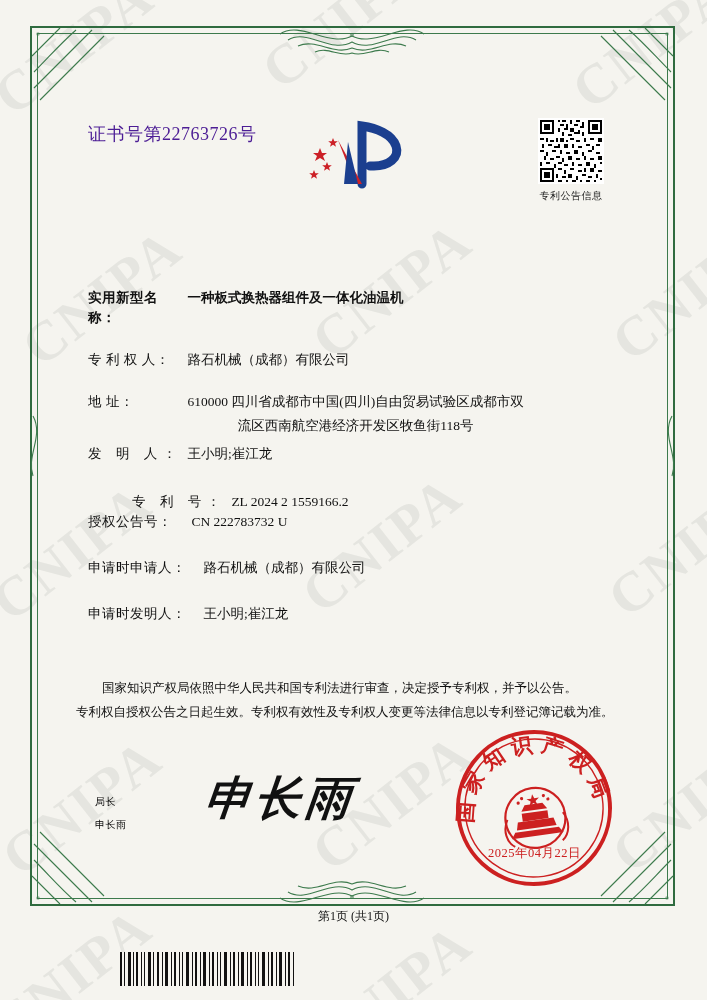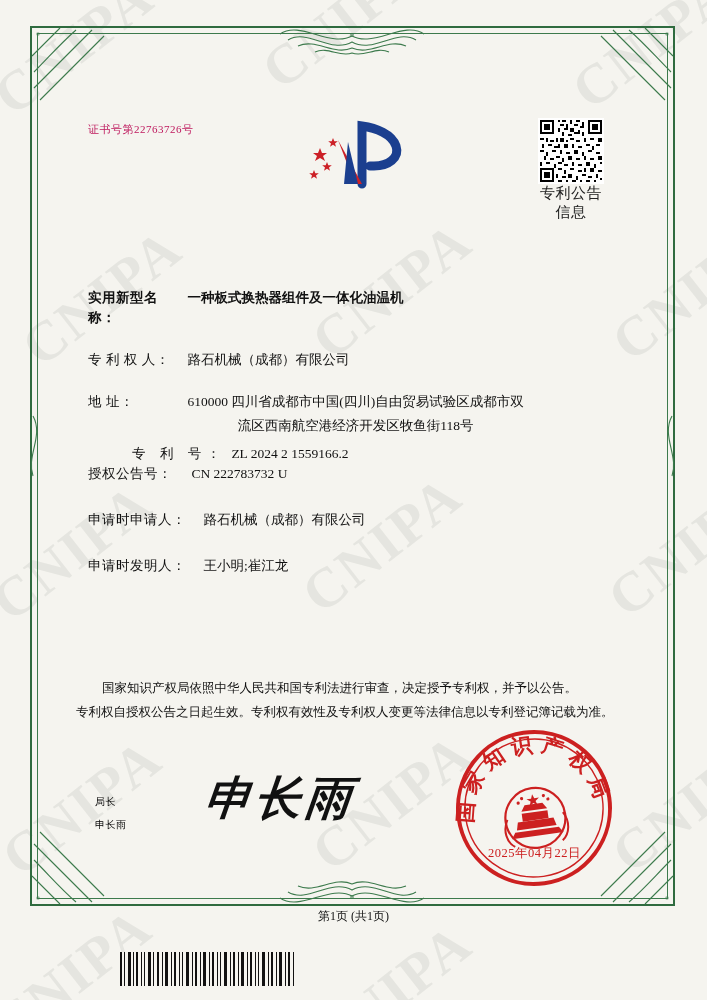--- a/index.html
+++ b/index.html
@@ -61,42 +61,43 @@
   .ornaments {
     position: absolute;
     left: 30px; top: 26px;
     width: 645px; height: 880px;
   }
 
   
   .cert-no {
     position: absolute;
     left: 88px; top: 122px;
-    font-size: 11px;
-    color: #be185d;
+    font-size: 18px;
+    color: #4c1d95;
     letter-spacing: 0.5px;
   }
   .logo {
     position: absolute;
     left: 300px; top: 118px;
     width: 110px; height: 72px;
   }
   .qr-wrap {
     position: absolute;
     left: 533px; top: 118px;
     width: 76px;
     text-align: center;
   }
   .qr {
     width: 66px; height: 66px;
     margin: 0 auto;
     display: block;
   }
   .qr-caption {
-    font-size: 15px;
+    margin-top: 5px;
+    font-size: 10px;
     color: #222;
     letter-spacing: 0.5px;
   }
 
   .title {
     position: absolute;
     left: 0; top: 208px;
     width: 707px;
     text-align: center;
     font-size: 38px;
@@ -424,20 +425,24 @@
     </div>
 
     <div class="row" style="margin-bottom:8px;">
       <span class="lbl">地        址：</span>
       <span class="val">
         <span>610000 四川省成都市中国(四川)自由贸易试验区成都市双</span>
         <span class="cont">流区西南航空港经济开发区牧鱼街118号</span>
       </span>
     </div>
 
+    <div class="row" style="margin-bottom:28px;">
+      <span class="lbl sp">发 明 人：</span>
+      <span class="val">王小明;崔江龙</span>
+    </div>
 
     <div class="row two-col" style="margin-bottom:26px;">
       <span class="c1">
         <span class="lbl sp">专 利 号：</span>
         <span class="val">ZL 2024 2 1559166.2</span>
       </span>
       <span class="c2">
         <span class="lbl2">授权公告号：</span>
         <span class="val2">CN 222783732 U</span>
       </span>

